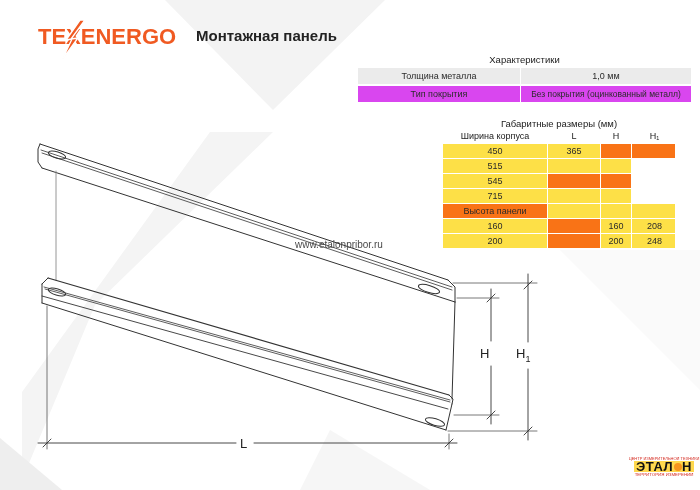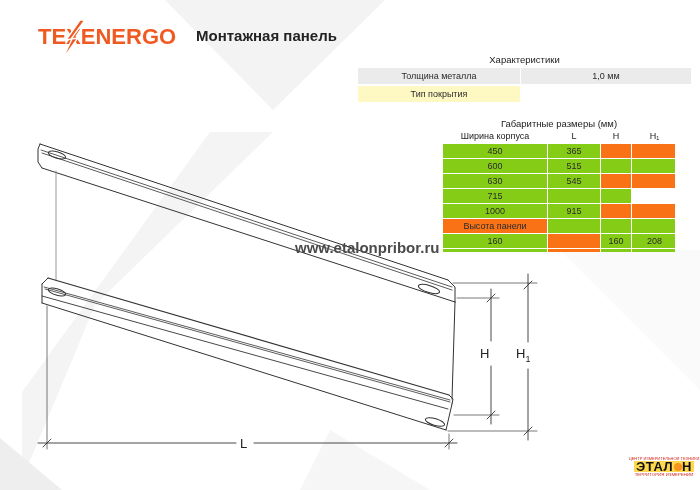--- a/index.html
+++ b/index.html
@@ -21,34 +21,34 @@
     font-size:15px;font-weight:bold;color:#222222;
   }
   
   .tbl{position:absolute;z-index:3;}
   .tbl-title{font-size:9.5px;color:#222;text-align:center;height:13px;line-height:13px;}
   .char-table{left:358px;top:53px;width:333px;}
   .char-row{display:grid;grid-template-columns:162px 170px;column-gap:1px;margin-top:2px;}
   .char-cell{height:16px;line-height:16px;font-size:9px;color:#2b2b2b;text-align:center;
     white-space:nowrap;overflow:hidden;}
   .char-row.r0 .char-cell{background:#ebebeb;}
-  .char-row.r1 .char-cell{background:#fef9c3;}
+  .char-row.r1 .char-cell{background:#d946ef;}
   .char-row.r1 .char-cell.val{font-size:8.5px;}
   .dim-table{left:443px;top:117px;width:232px;height:135px;overflow:hidden;}
   .dim-head,.dim-row{display:grid;grid-template-columns:104px 52px 30px 45px;column-gap:1px;}
   .dim-hcell{height:13px;line-height:13px;font-size:9px;color:#222;text-align:center;font-weight:normal;}
   .dim-row{margin-top:1px;}
   .cell{height:14px;line-height:14px;font-size:9px;text-align:center;color:#2b2b2b;}
-  .cell.g{background:#84cc16;}
+  .cell.g{background:#fde047;}
   .cell.w{background:#f97316;}
   
   #drawing{position:absolute;left:0;top:0;width:700px;height:490px;z-index:1;}
   .wm-text{
     position:absolute;left:295px;top:239px;z-index:2;
-    font-size:15px;font-weight:bold;color:#4a4a4a;
+    font-size:10px;font-weight:normal;color:#4a4a4a;
   }
   
   .etalon{position:absolute;left:630px;top:455px;width:68px;z-index:3;text-align:center;}
   .etalon-inner{display:flex;align-items:center;justify-content:center;}
   .etalon-texts{display:flex;flex-direction:column;align-items:center;}
   .et-top{font-size:4px;color:#d4281e;white-space:nowrap;line-height:5px;}
   .et-name{
     background:#ffd84d;color:#111;font-weight:bold;font-size:13px;line-height:11px;
     padding:0 2px;letter-spacing:0.5px;white-space:nowrap;display:flex;align-items:center;
   }
@@ -77,61 +77,54 @@
 
 <div class="tbl char-table">
   <div class="tbl-title">Характеристики</div>
   <div id="char-rows">
       <div class="char-row r0">
         <div class="char-cell lab">Толщина металла</div>
         <div class="char-cell val">1,0 мм</div>
       </div>
       <div class="char-row r1">
         <div class="char-cell lab">Тип покрытия</div>
+        <div class="char-cell val">Без покрытия (оцинкованный металл)</div>
       </div>
     </div>
 </div>
 
 <div class="tbl dim-table">
   <div class="tbl-title">Габаритные размеры (мм)</div>
   <div class="dim-head">
     <div class="dim-hcell">Ширина корпуса</div>
     <div class="dim-hcell">L</div>
     <div class="dim-hcell">H</div>
     <div class="dim-hcell">H₁</div>
   </div>
   <div id="dim-rows">
       <div class="dim-row">
         <div class="cell g">450</div>
         <div class="cell g">365</div>
         <div class="cell w"></div>
         <div class="cell w"></div>
       </div>
       <div class="dim-row">
-        <div class="cell g">600</div>
         <div class="cell g">515</div>
         <div class="cell g"></div>
         <div class="cell g"></div>
       </div>
       <div class="dim-row">
-        <div class="cell g">630</div>
         <div class="cell g">545</div>
         <div class="cell w"></div>
         <div class="cell w"></div>
       </div>
       <div class="dim-row">
         <div class="cell g">715</div>
         <div class="cell g"></div>
         <div class="cell g"></div>
-      </div>
-      <div class="dim-row">
-        <div class="cell g">1000</div>
-        <div class="cell g">915</div>
-        <div class="cell w"></div>
-        <div class="cell w"></div>
       </div>
       <div class="dim-row">
         <div class="cell w">Высота панели</div>
         <div class="cell g"></div>
         <div class="cell g"></div>
         <div class="cell g"></div>
       </div>
       <div class="dim-row">
         <div class="cell g">160</div>
         <div class="cell w"></div>

